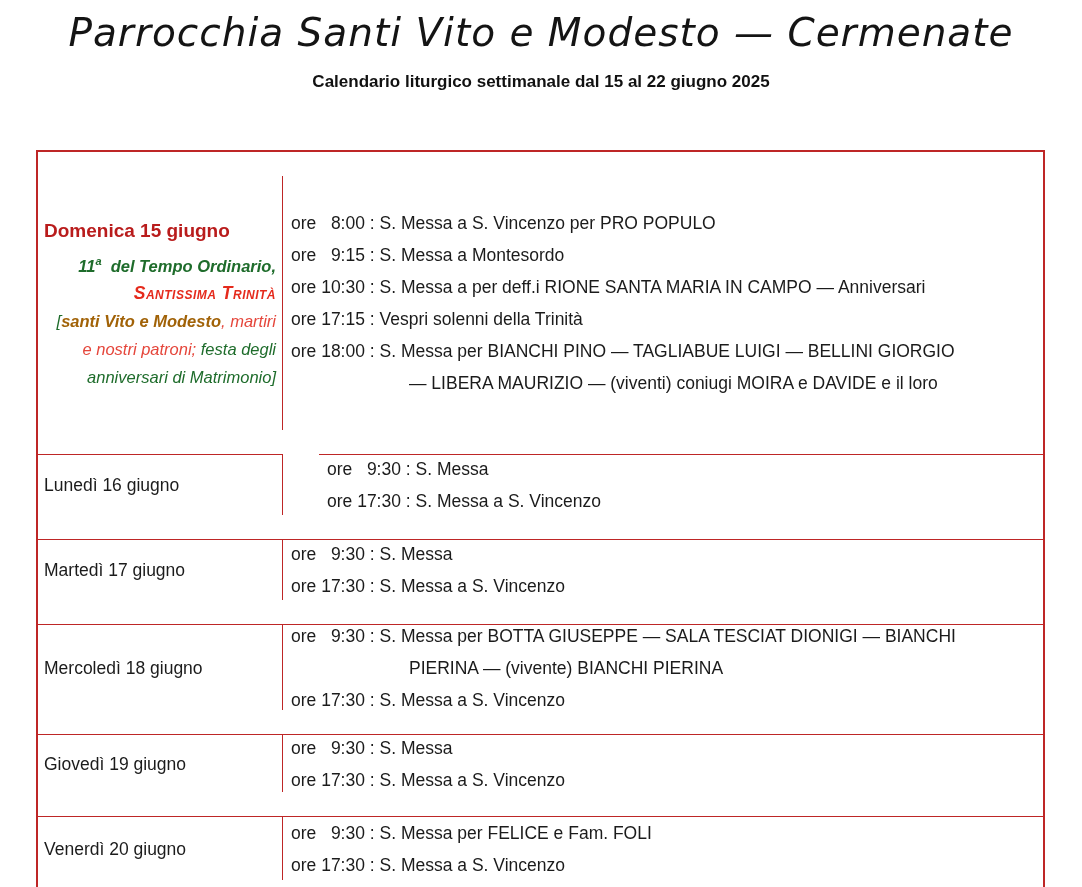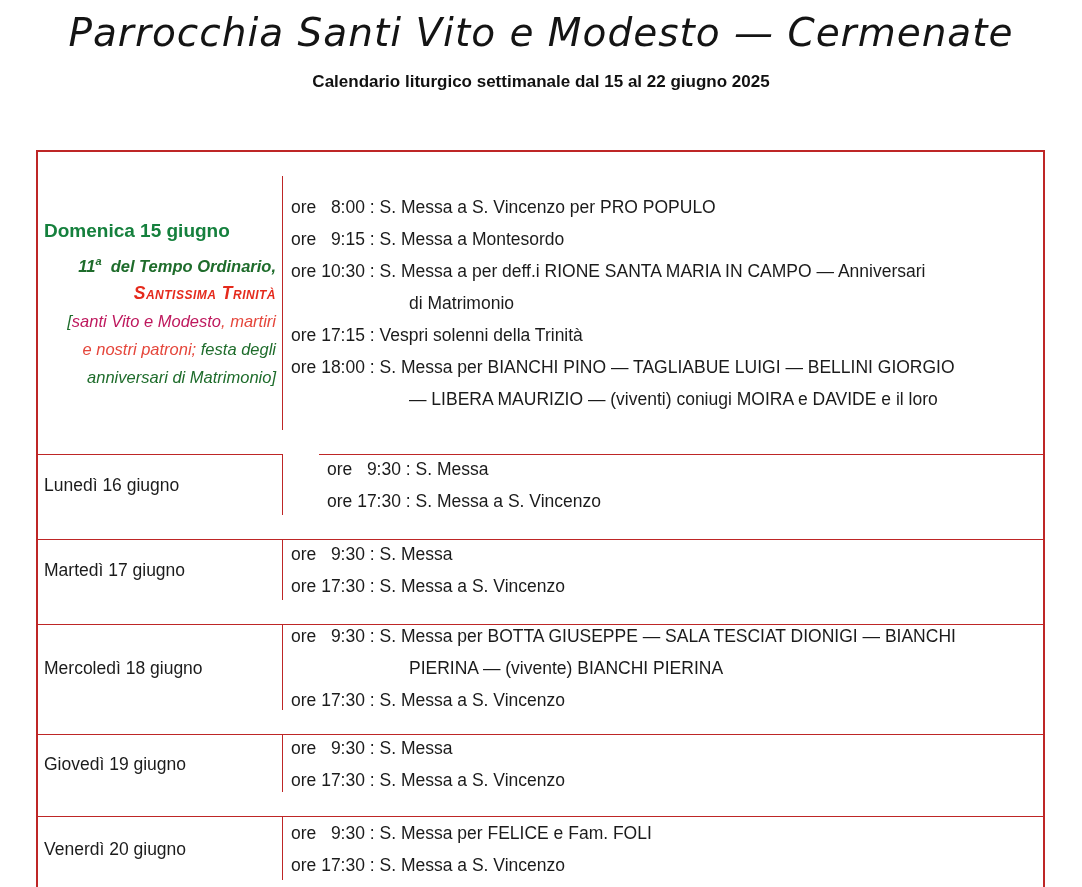--- a/index.html
+++ b/index.html
@@ -56,24 +56,24 @@
   .row.partial .day-cell{border-right:2px solid #8b1414;}
   .line{
     line-height:32px;
     font-size:17.5px;
     white-space:pre-wrap;
   }
   .line.cont{padding-left:118px;}
   .day-line{line-height:28px;font-size:16.5px;text-align:left;white-space:pre-wrap;}
   .day-line.c{text-align:right;}
   .day-plain{font-size:17.5px;color:#1b1b1b;}
-  .day-title-red{color:#15803d;font-weight:bold;font-size:19px;line-height:32px;}
+  .day-title-red{color:#b91c1c;font-weight:bold;font-size:19px;line-height:32px;}
   .green-bi{color:#1e6c2b;font-weight:bold;font-style:italic;}
   .red-smallcaps{color:#e52a1c;font-weight:bold;font-style:italic;font-variant:small-caps;font-size:17.5px;letter-spacing:.5px;}
-  .red-bi{color:#be185d;font-weight:normal;font-style:italic;}
+  .red-bi{color:#a16207;font-weight:bold;font-style:italic;}
   .red-i{color:#e5463b;font-style:italic;}
   .green-i{color:#1e6c2b;font-style:italic;}
   .sup{vertical-align:super;font-size:11px;}
 </style>
 </head>
 <body>
 
 <h1 class="page-title">Parrocchia Santi Vito e Modesto — Cermenate</h1>
 <h2 class="page-subtitle">Calendario liturgico settimanale dal 15 al 22 giugno 2025</h2>
 
@@ -89,21 +89,20 @@
       </div>
       <div class="cell schedule-cell">
         <div class="entry">
           <div class="line">ore   8:00 : S. Messa a S. Vincenzo per PRO POPULO</div>
         </div>
         <div class="entry">
           <div class="line">ore   9:15 : S. Messa a Montesordo</div>
         </div>
         <div class="entry">
           <div class="line">ore 10:30 : S. Messa a per deff.i RIONE SANTA MARIA IN CAMPO — Anniversari</div>
-          <div class="line cont">di Matrimonio</div>
         </div>
         <div class="entry">
           <div class="line">ore 17:15 : Vespri solenni della Trinità</div>
         </div>
         <div class="entry">
           <div class="line">ore 18:00 : S. Messa per BIANCHI PINO — TAGLIABUE LUIGI — BELLINI GIORGIO</div>
           <div class="line cont">— LIBERA MAURIZIO — (viventi) coniugi MOIRA e DAVIDE e il loro</div>
         </div>
       </div>
     </div>

